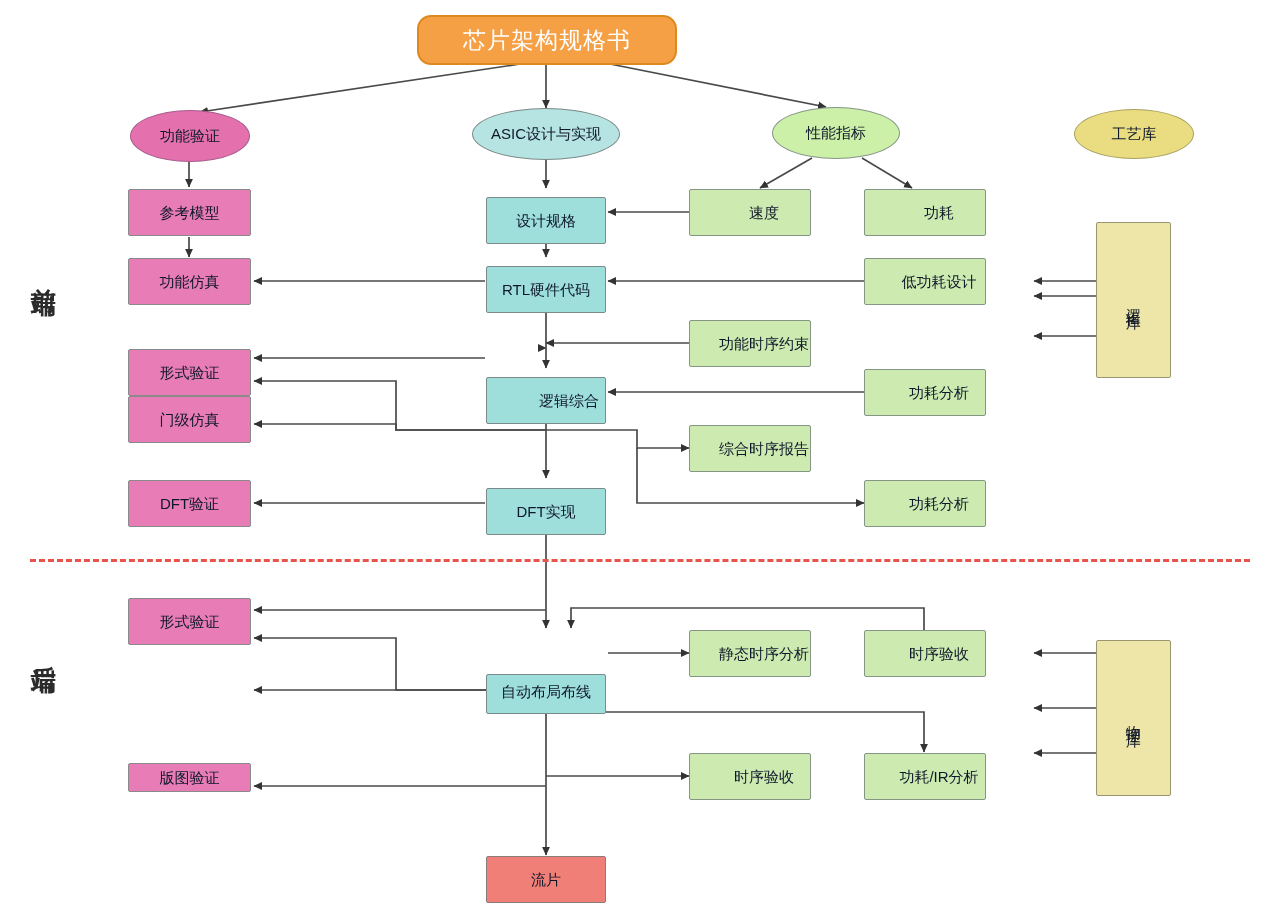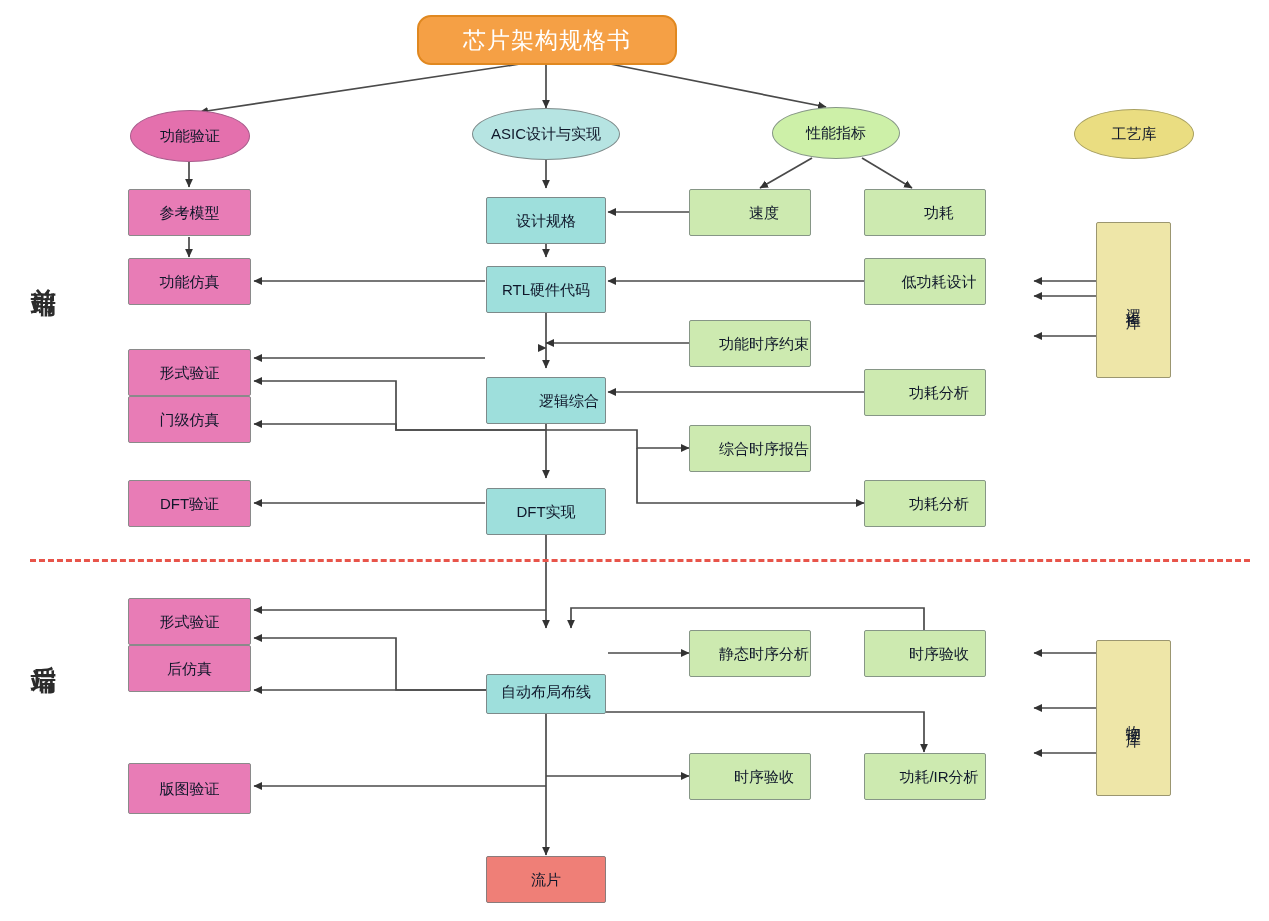--- a/index.html
+++ b/index.html
@@ -154,27 +154,26 @@
   <div class="node rect cyan" style="left:486px;top:369px;width:120px;height:47px;padding-left:46px;">逻辑综合</div>
   <div class="node rect green" style="left:864px;top:369px;width:122px;height:47px;">功耗分析</div>
 
   <div class="node rect green" style="left:689px;top:425px;width:122px;height:47px;">综合时序报告</div>
 
   <div class="node rect pink" style="left:128px;top:480px;width:123px;height:47px;">DFT验证</div>
   <div class="node rect cyan" style="left:486px;top:480px;width:120px;height:47px;">DFT实现</div>
   <div class="node rect green" style="left:864px;top:480px;width:122px;height:47px;">功耗分析</div>
 
   <div class="node rect pink" style="left:128px;top:598px;width:123px;height:47px;">形式验证</div>
-  <div class="node rect pink" style="left:128px;top:645px;width:123px;height:47px;">后仿真</div>
 
   <div class="node rect cyan" style="left:486px;top:666px;width:120px;height:40px;font-family:Liberation Mono, monospace;">自动布局布线</div>
   <div class="node rect green" style="left:689px;top:630px;width:122px;height:47px;">静态时序分析</div>
   <div class="node rect green" style="left:864px;top:630px;width:122px;height:47px;">时序验收</div>
 
   <div class="node rect yellow vert-lib" style="left:1096px;top:640px;width:75px;height:156px;">物理库</div>
 
-  <div class="node rect pink" style="left:128px;top:763px;width:123px;height:51px;">版图验证</div>
+  <div class="node rect pink" style="left:128px;top:763px;width:123px;height:29px;">版图验证</div>
   <div class="node rect green" style="left:689px;top:753px;width:122px;height:47px;">时序验收</div>
   <div class="node rect green" style="left:864px;top:753px;width:122px;height:47px;">功耗/IR分析</div>
 
   <div class="node rect red" style="left:486px;top:856px;width:120px;height:47px;">流片</div>
 
 </div>
 
 </body></html>

